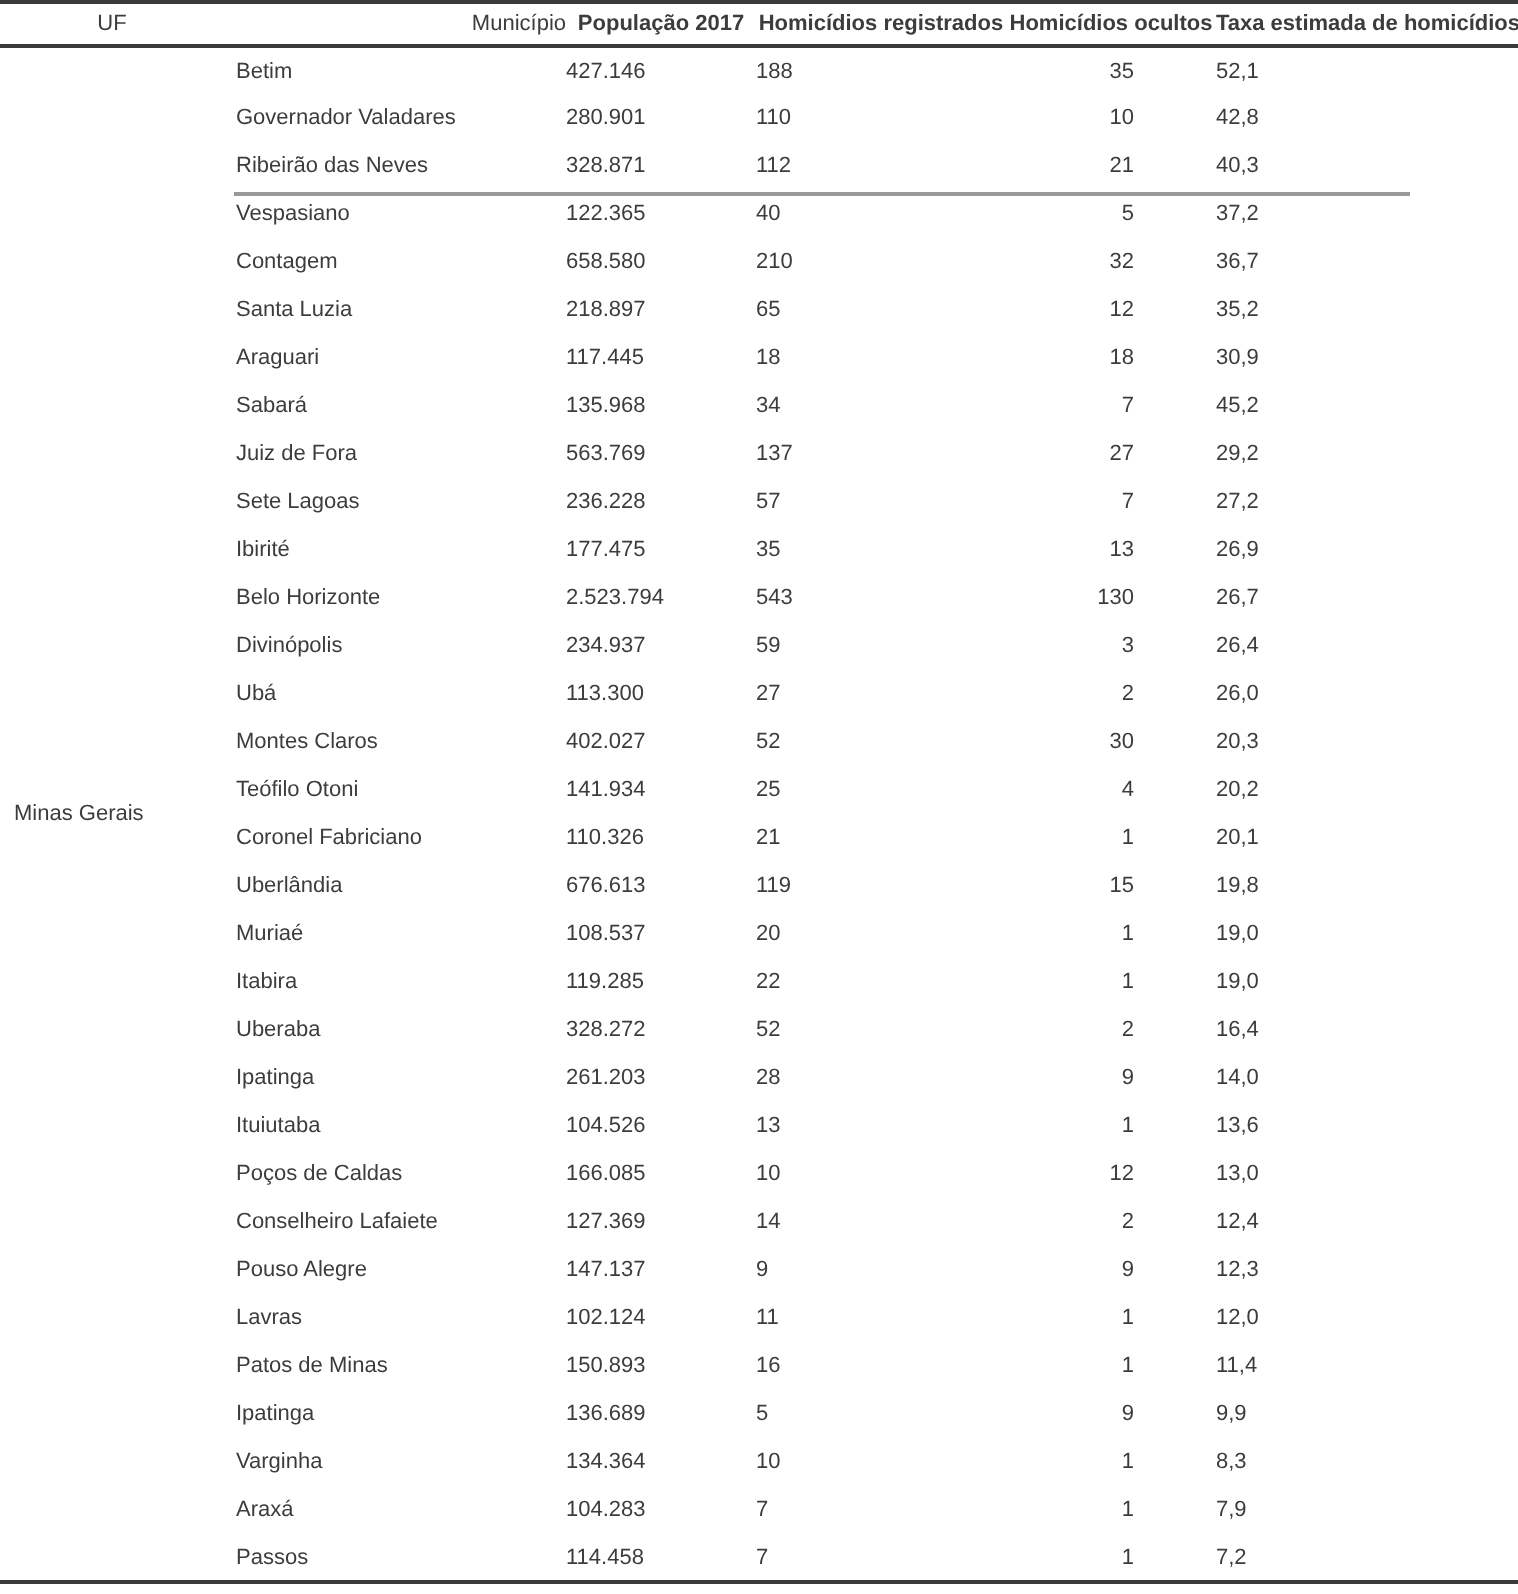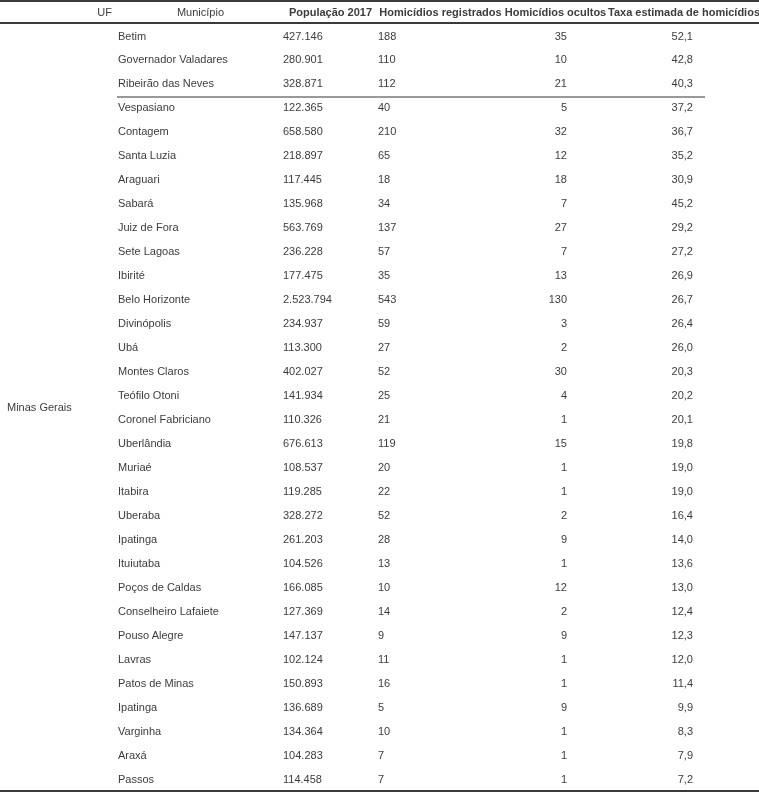--- a/index.html
+++ b/index.html
@@ -30,36 +30,36 @@
 
   thead th {
     font-weight: normal;
     height: 22px;
     border-bottom: 2px solid #3a3a3a;
     padding: 0;
     white-space: nowrap;
     overflow: hidden;
     color: #3c3c3c;
   }
-  th.h-uf   { text-align: right; padding-left: 0; }
-  th.h-muni { text-align: center; padding-left: 6px; }
+  th.h-uf   { text-align: center; padding-left: 0; }
+  th.h-muni { text-align: right; padding-left: 6px; }
   th.h-pop, th.h-reg, th.h-ocu, th.h-taxa { text-align: center; font-weight: bold; }
 
   tbody td {
     height: 24px;
     padding: 0;
     white-space: nowrap;
     overflow: hidden;
   }
   td.uf-cell   { vertical-align: middle; text-align: left; padding-left: 7px; }
   td.muni-cell { text-align: left;  padding-left: 6px; }
   td.pop-cell  { text-align: left; padding-right: 8px;  }
   td.reg-cell  { text-align: left; padding-right: 55px; }
   td.ocu-cell  { text-align: right; padding-right: 41px; }
-  td.taxa-cell { text-align: right; padding-right: 66px; }
+  td.taxa-cell { text-align: left; padding-right: 100px; }
 
   .group-separator {
     position: absolute;
     left: 117px;
     top: 96px;
     width: 588px;
     height: 2px;
     background: #999999;
   }
 </style>

